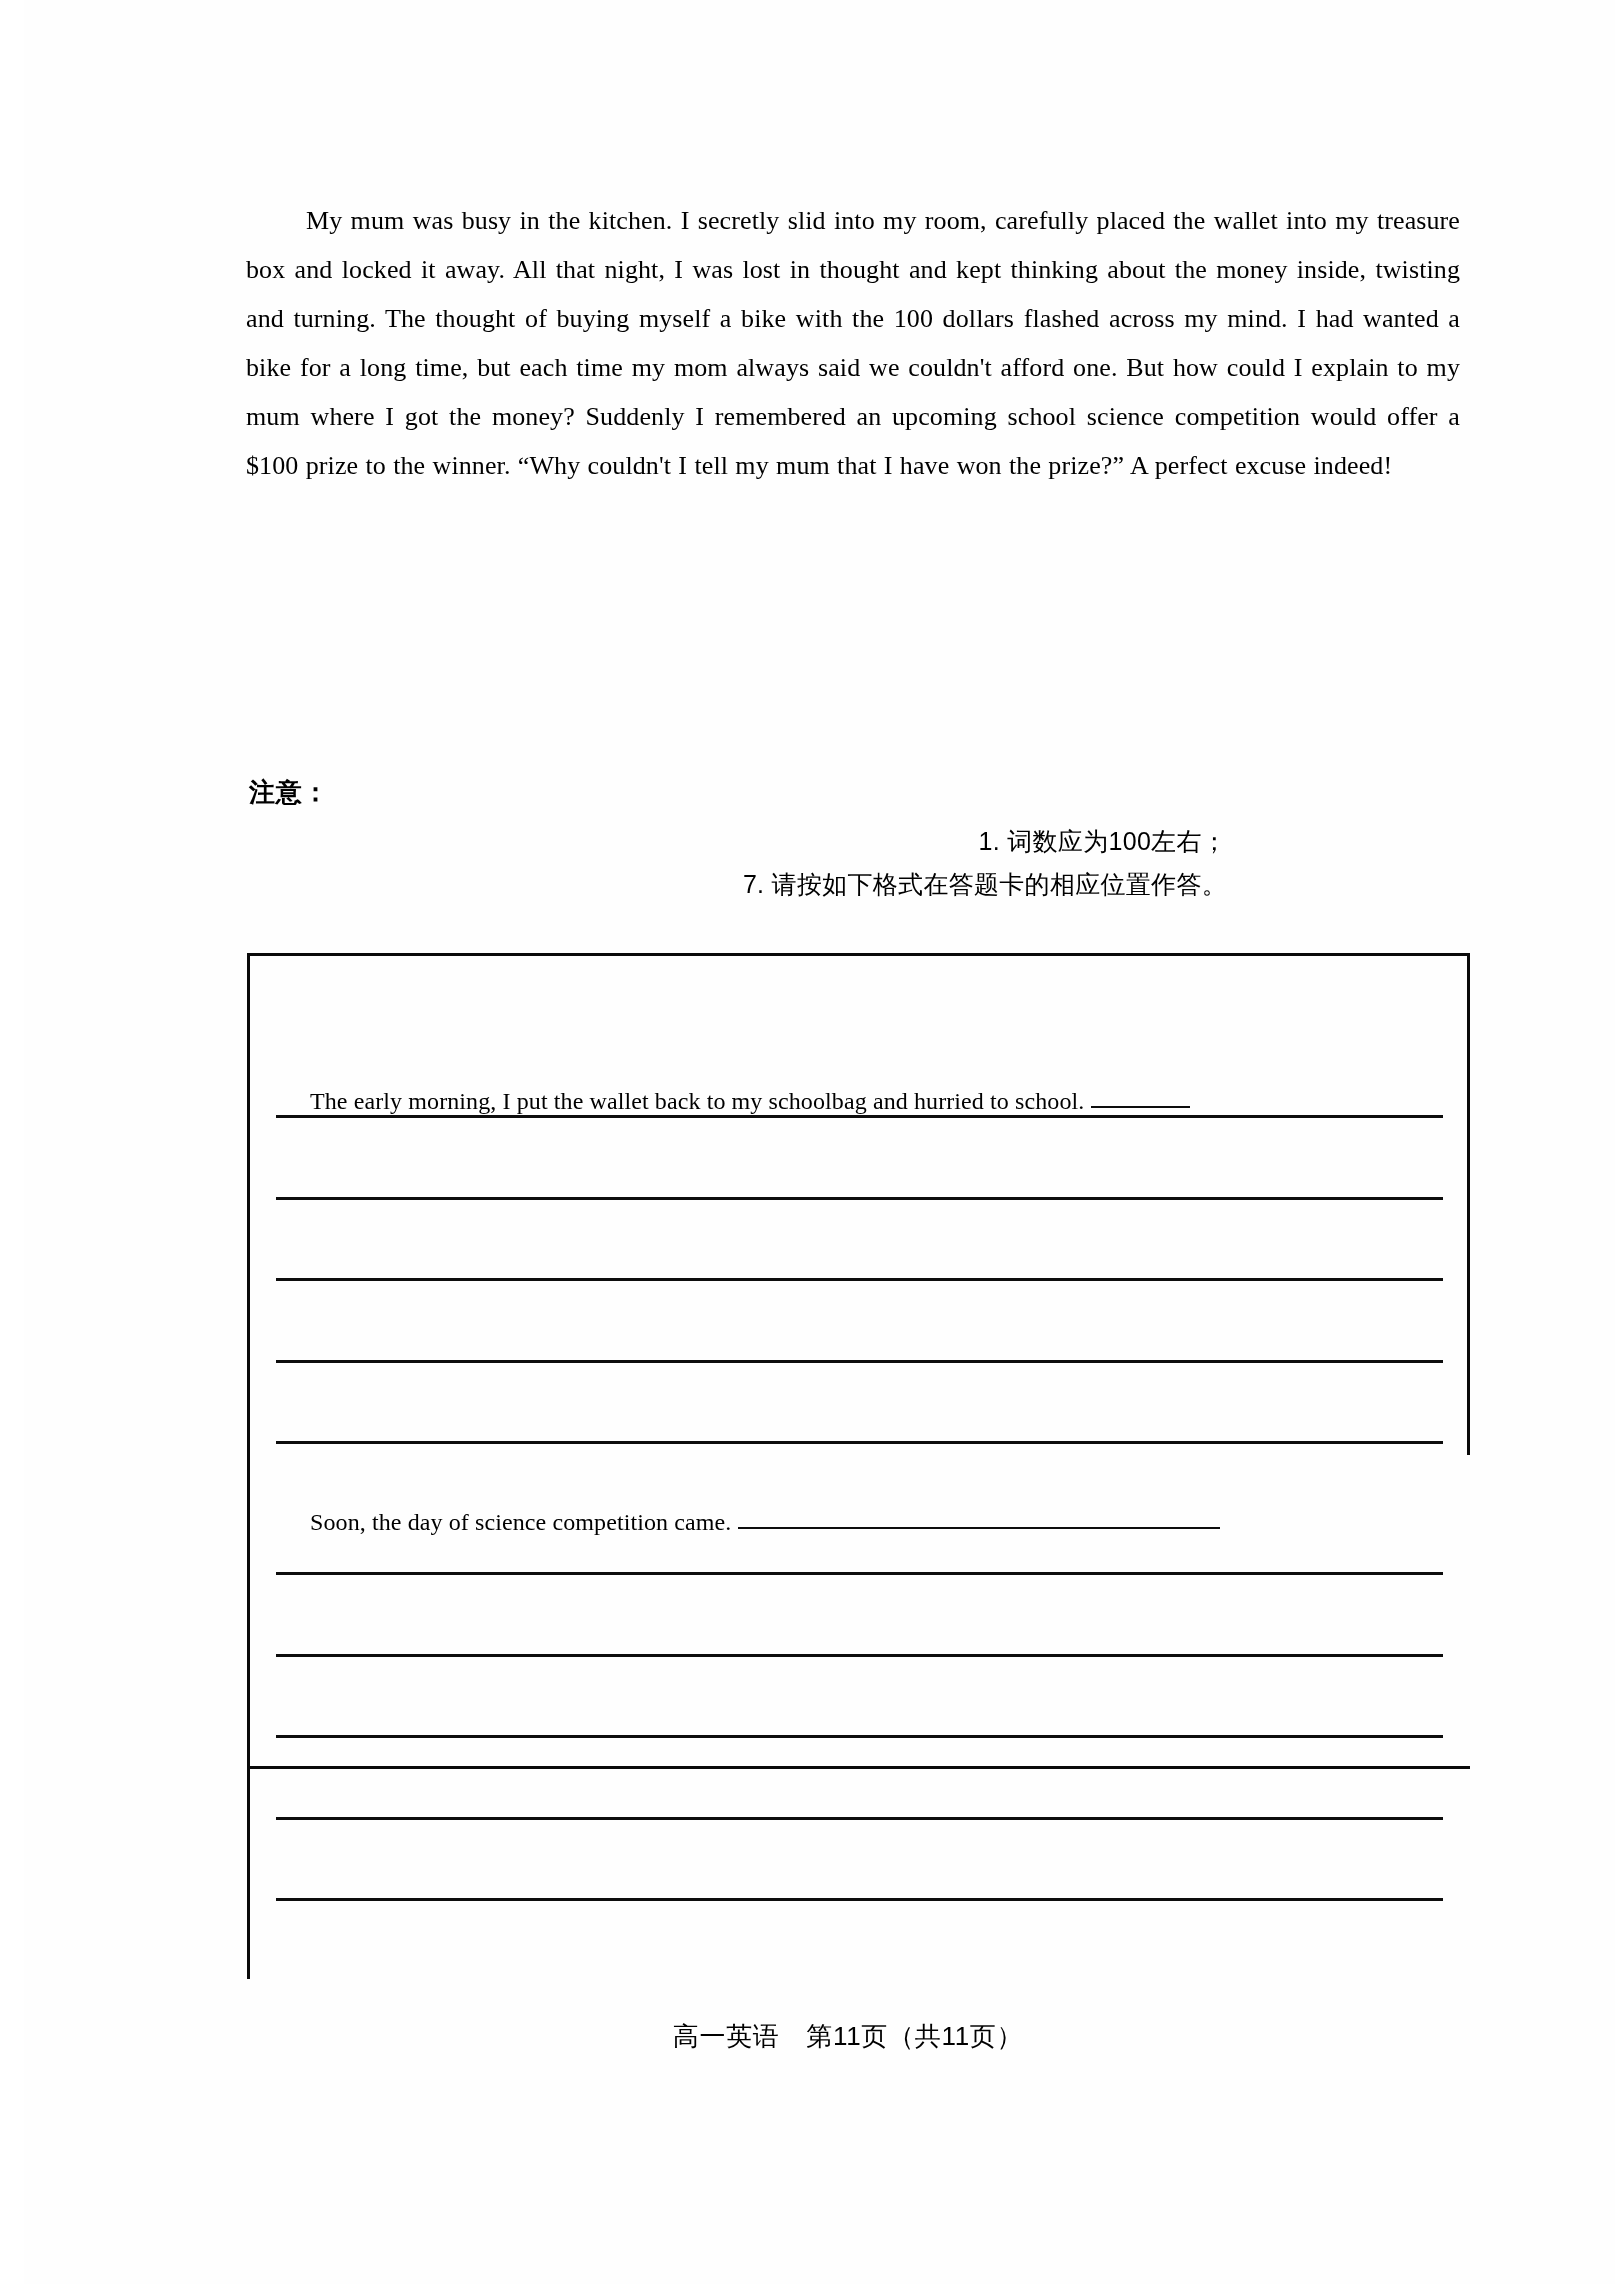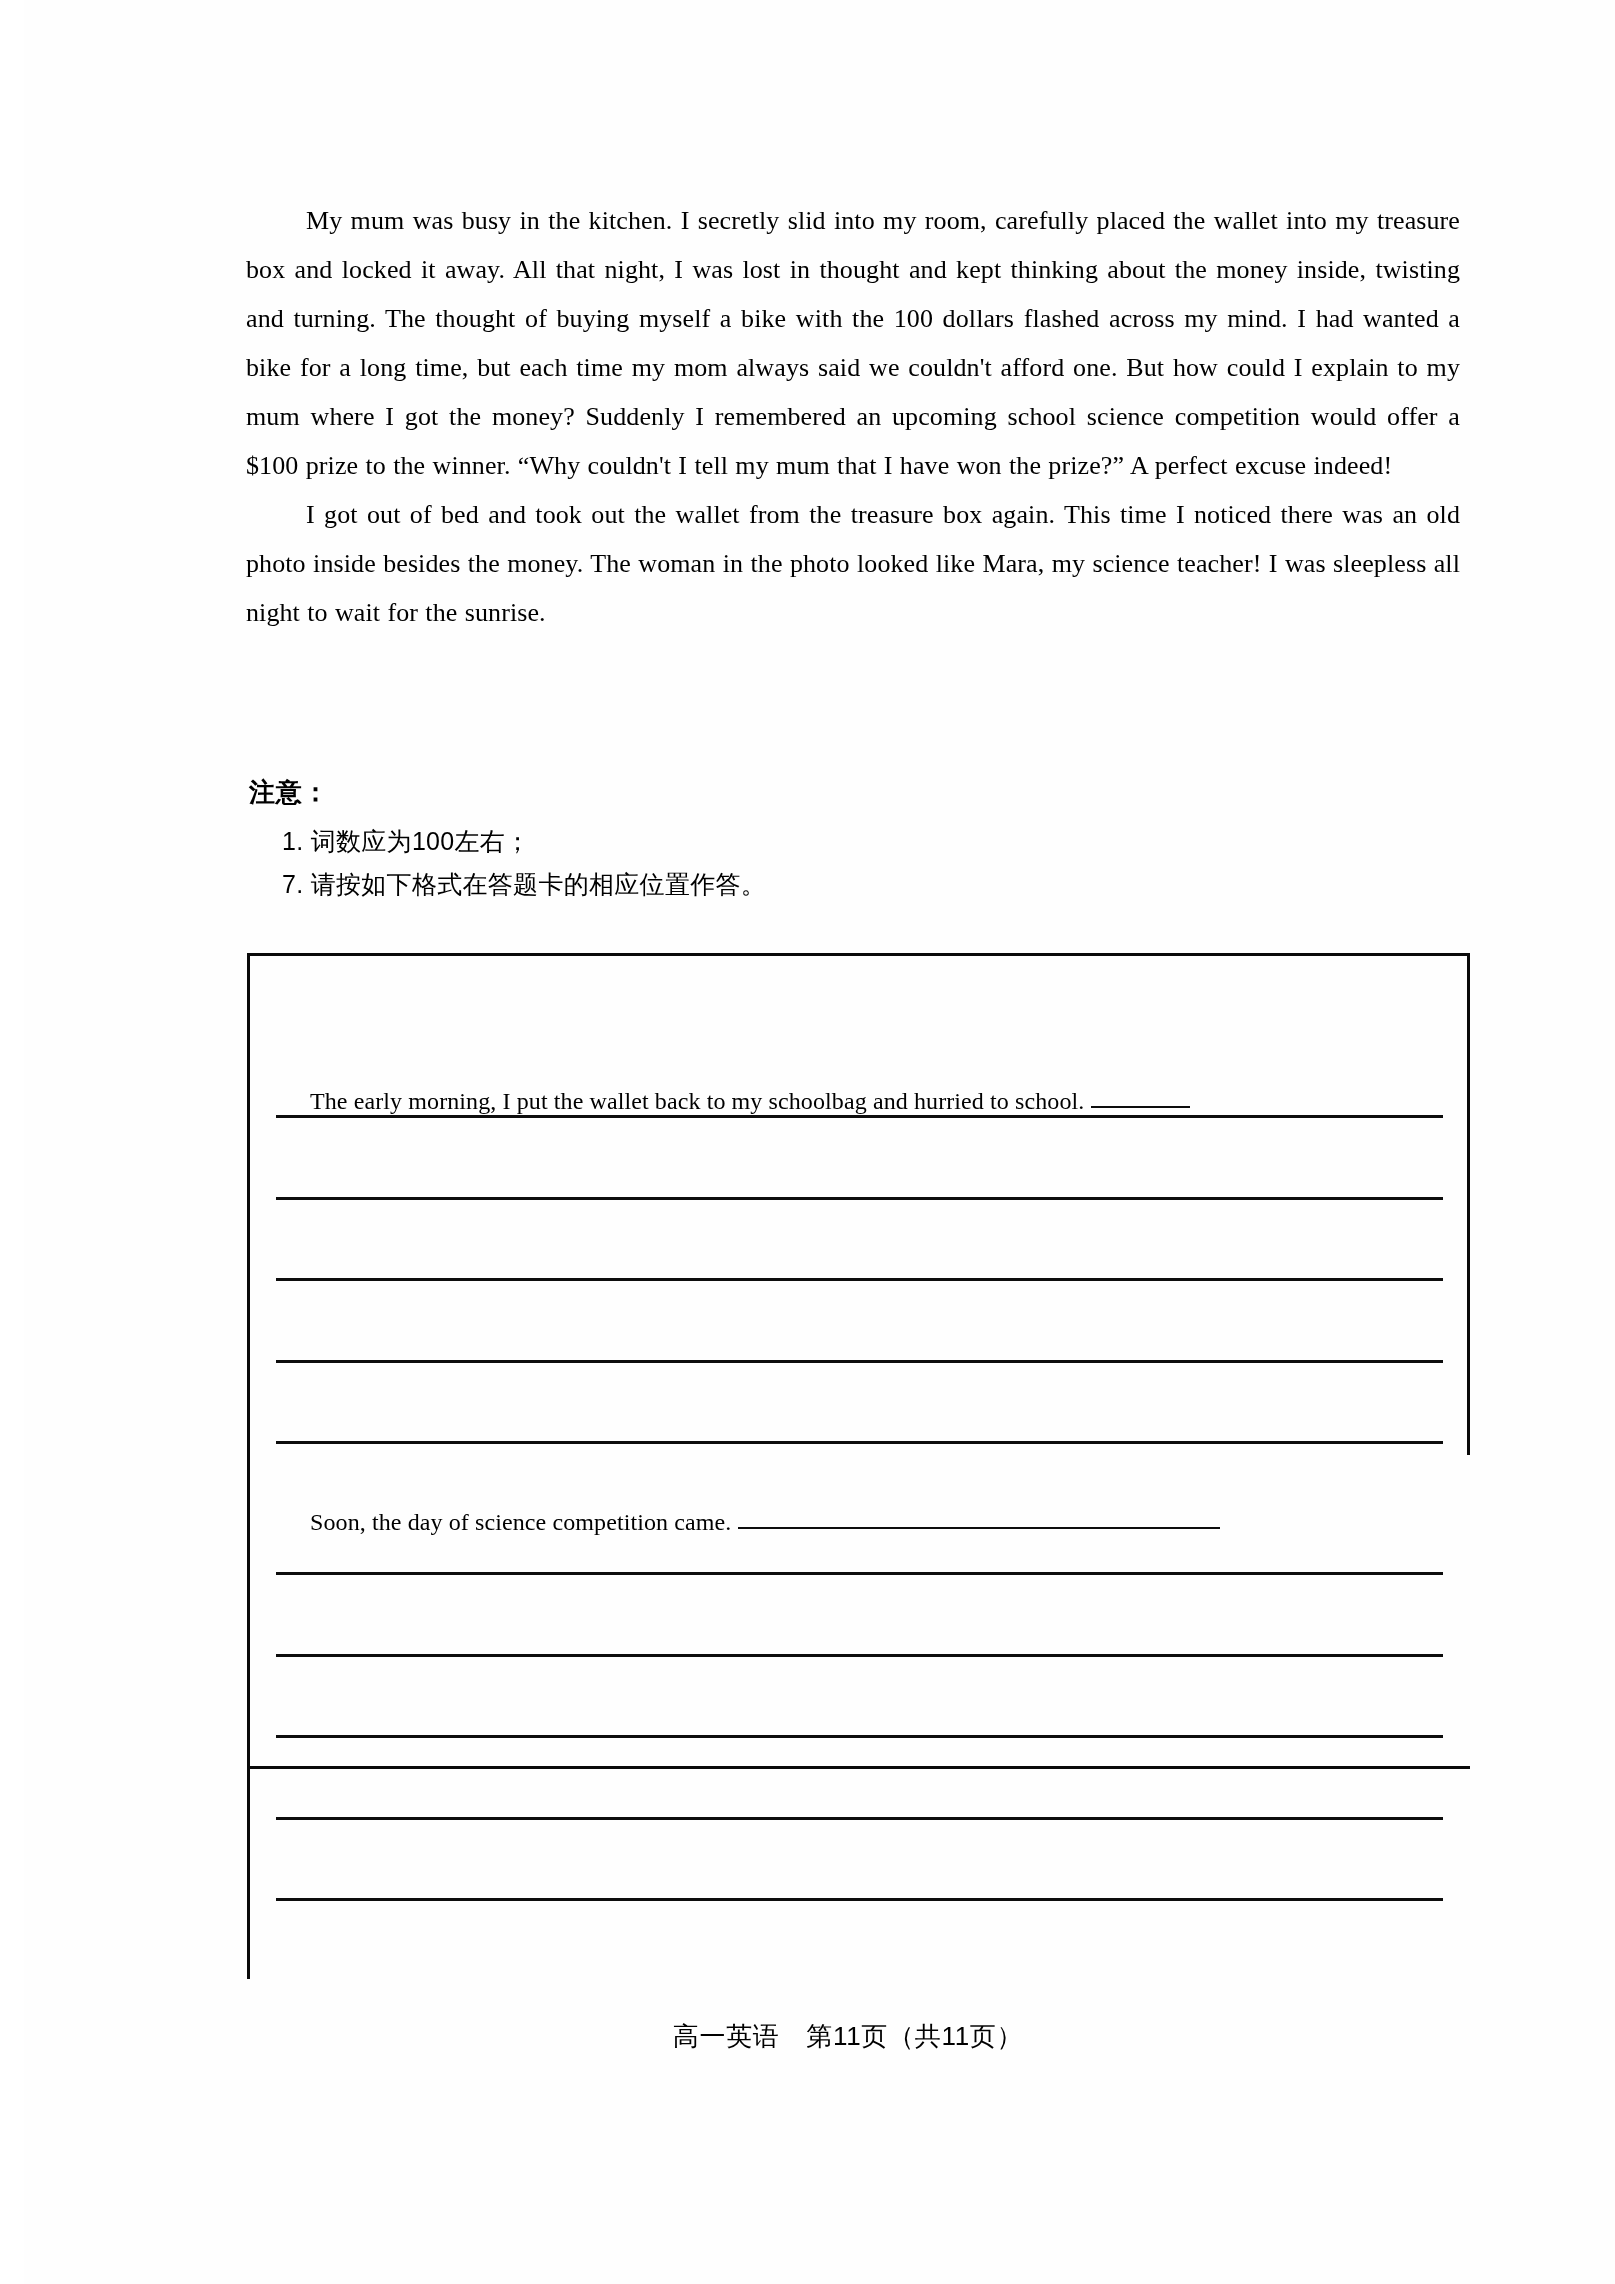--- a/index.html
+++ b/index.html
@@ -56,20 +56,21 @@
     line-height: 37px;
     margin: 0 0 10.4px 0;
     letter-spacing: 0.7px;
   }
   .note-item {
     font-size: 25px;
     line-height: 40px;
     margin: 0 0 2.6px 0;
     padding-left: 33px;
     letter-spacing: 0.3px;
+    text-align: right;
   }
 
   
   .answerbox {
     position: absolute;
     left: 223px;
     top: 953px;
     width: 1223px;
     height: 816px;
   }
@@ -128,21 +129,20 @@
     letter-spacing: 0.7px;
   }
 </style>
 </head>
 <body>
 
 <div class="page">
 
   <div class="prose">
     <p class="para indent">My mum was busy in the kitchen. I secretly slid into my room, carefully placed the wallet into my treasure box and locked it away. All that night, I was lost in thought and kept thinking about the money inside, twisting and turning. The thought of buying myself a bike with the 100 dollars flashed across my mind. I had wanted a bike for a long time, but each time my mom always said we couldn't afford one. But how could I explain to my mum where I got the money? Suddenly I remembered an upcoming school science competition would offer a $100 prize to the winner. “Why couldn't I tell my mum that I have won the prize?” A perfect excuse indeed!</p>
-    <p class="para indent">I got out of bed and took out the wallet from the treasure box again. This time I noticed there was an old photo inside besides the money. The woman in the photo looked like Mara, my science teacher! I was sleepless all night to wait for the sunrise.</p>
   </div>
 
   <div class="notes">
     <p class="notes-title">注意：</p>
     <p class="note-item">1. 词数应为100左右；</p>
     <p class="note-item">7. 请按如下格式在答题卡的相应位置作答。</p>
   </div>
 
   <div class="answerbox">
     <div class="ab-edge ab-top"></div>

